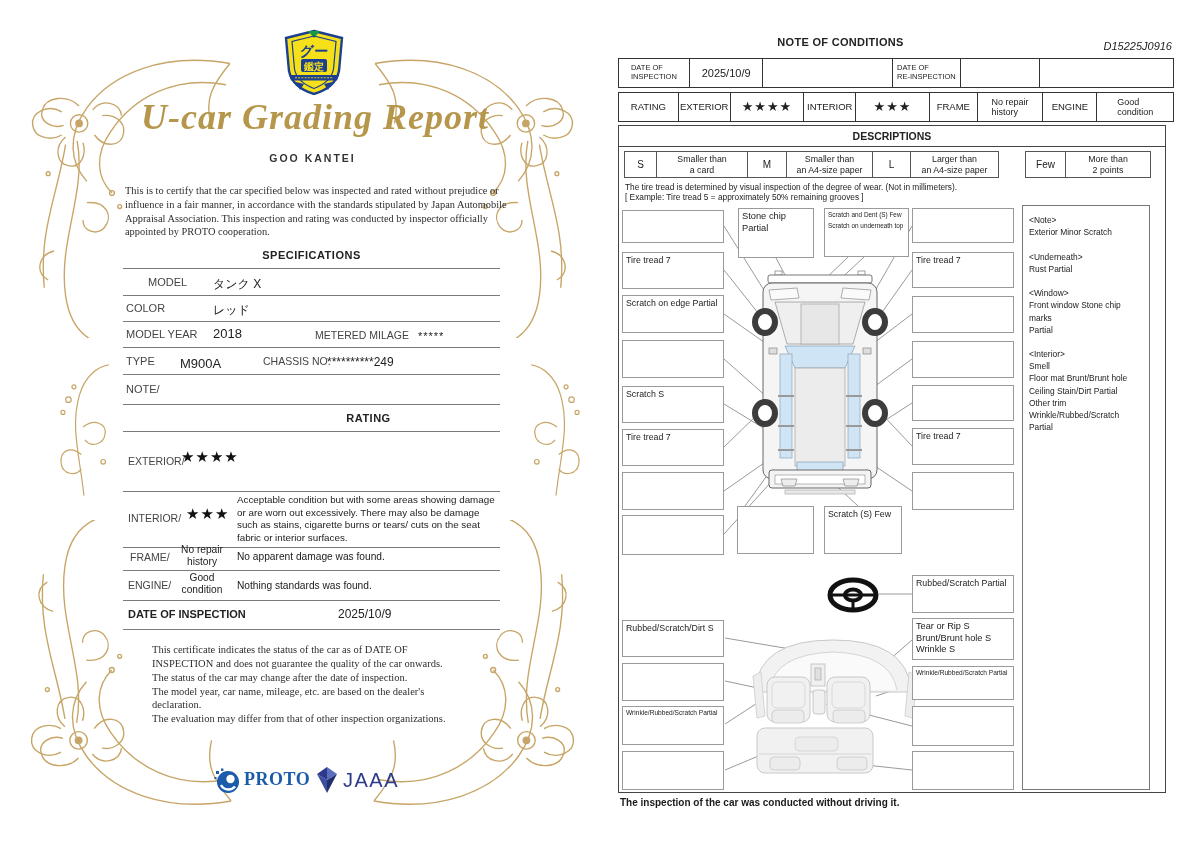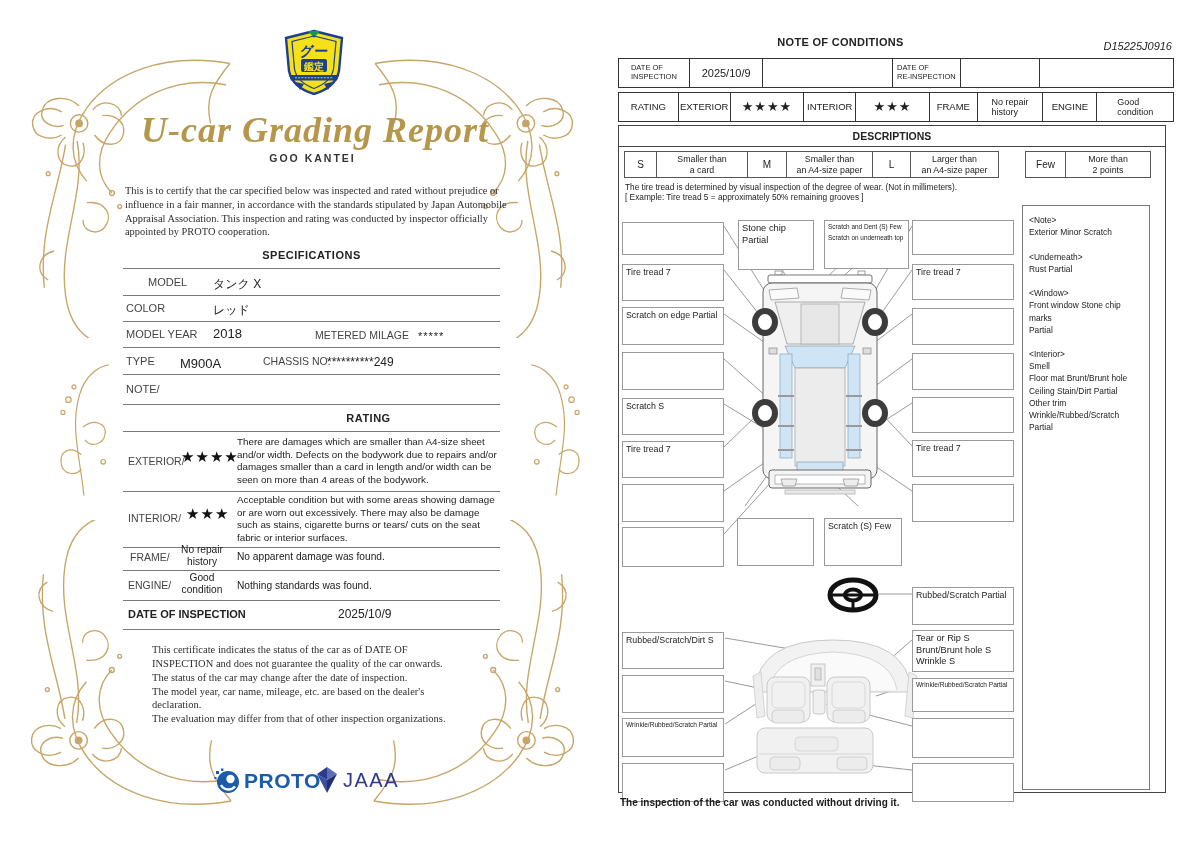--- a/index.html
+++ b/index.html
@@ -12,21 +12,21 @@
   .hline{position:absolute;height:1px;background:#7a7a7a;}
   
   .cellrow{position:absolute;display:flex;border:1.4px solid #333;background:#fff;box-sizing:border-box;}
   .cellrow .c{border-right:1px solid #333;display:flex;align-items:center;justify-content:center;
               text-align:left;box-sizing:border-box;line-height:1.15;}
   .cellrow .c:last-child{border-right:none;}
   .legend{position:absolute;display:flex;}
   .legend .c{border:1px solid #555;margin-left:-1px;display:flex;align-items:center;justify-content:center;
              text-align:center;font-size:8.8px;line-height:1.2;background:#fff;box-sizing:border-box;}
   .dmg{position:absolute;border:1px solid #9a9a9a;background:#fff;font-size:8.8px;padding:2px 3px;
-       color:#222;line-height:1.25;box-sizing:border-box;overflow:hidden;margin-top:12px;}
+       color:#222;line-height:1.25;box-sizing:border-box;overflow:hidden;}
   .dmg.tiny{font-size:6.4px;line-height:1.35;}
   .dmg.small{font-size:6.6px;}
   .stars{letter-spacing:1px;}
 </style>
 </head>
 <body>
 
 <div id="stage">
 
   <svg width="0" height="0" style="position:absolute" aria-hidden="true">
@@ -93,21 +93,21 @@
       <path d="M30,7 L52,12.5 L49.5,40 C47.5,51 38,56.5 30,59.5 C22,56.5 12.5,51 10.5,40 L8,12.5 Z" fill="none" stroke="#1c3f8f" stroke-width="1.2"></path>
       <text x="30" y="27" text-anchor="middle" font-size="14" font-weight="bold" fill="#1c3f8f">グー</text>
       <rect x="17" y="30" width="26" height="13" rx="2" fill="#1c3f8f"></rect>
       <text x="30" y="40.5" text-anchor="middle" font-size="10" font-weight="bold" fill="#f6e01a">鑑定</text>
       <path d="M5,46 L55,46 L53,51.5 L7,51.5 Z" fill="#1c3f8f"></path>
       <line x1="11" y1="48.8" x2="49" y2="48.8" stroke="#f6e01a" stroke-width="0.9" stroke-dasharray="2 1.2"></line>
       <polygon points="12,53 20,55 16,61" fill="#1c3f8f"></polygon>
       <polygon points="48,53 40,55 44,61" fill="#1c3f8f"></polygon>
     </svg>
 
-    <div class="abs serif" style="left:110px;top:96px;width:410px;text-align:center;font-size:36px;font-style:italic;font-weight:bold;color:#b5964b;letter-spacing:1px;margin-top:13px;">U-car Grading Report</div>
+    <div class="abs serif" style="left:110px;top:96px;width:410px;text-align:center;font-size:36px;font-style:italic;font-weight:bold;color:#b5964b;letter-spacing:1px;">U-car Grading Report</div>
     <div class="abs" style="left:150px;top:152px;width:325px;text-align:center;font-size:10.5px;font-weight:bold;letter-spacing:2px;color:#333;">GOO KANTEI</div>
 
     <div class="abs serif" style="left:125px;top:184px;width:390px;font-size:10.4px;line-height:1.33;color:#2e2e2e;">This is to certify that the car specified below was inspected and rated without prejudice or influence in a fair manner, in accordance with the standards stipulated by Japan Automobile Appraisal Association. This inspection and rating was conducted by inspector officially appointed by PROTO cooperation.</div>
 
     <div class="abs" style="left:123px;top:249px;width:377px;text-align:center;font-size:11px;font-weight:bold;letter-spacing:0.5px;">SPECIFICATIONS</div>
 
     <div class="hline" style="left:123px;top:268px;width:377px;"></div>
     <div class="hline" style="left:123px;top:295px;width:377px;"></div>
     <div class="hline" style="left:123px;top:321px;width:377px;"></div>
     <div class="hline" style="left:123px;top:347px;width:377px;"></div>
@@ -132,21 +132,20 @@
 
     <div class="hline" style="left:123px;top:431px;width:377px;"></div>
     <div class="hline" style="left:123px;top:491px;width:377px;"></div>
     <div class="hline" style="left:123px;top:547px;width:377px;"></div>
     <div class="hline" style="left:123px;top:570px;width:377px;"></div>
     <div class="hline" style="left:123px;top:600px;width:377px;"></div>
     <div class="hline" style="left:123px;top:629px;width:377px;"></div>
 
     <div class="abs" style="left:128px;top:455px;font-size:10.5px;color:#444;">EXTERIOR/</div>
     <div class="abs stars" style="left:181px;top:448px;font-size:15px;color:#111;">★★★★</div>
-    <div class="abs" style="left:237px;top:436px;width:265px;font-size:9.8px;line-height:1.3;">There are damages which are smaller than A4-size sheet and/or width. Defects on the bodywork due to repairs and/or damages smaller than a card in length and/or width can be seen on more than 4 areas of the bodywork.</div>
 
     <div class="abs" style="left:128px;top:512px;font-size:10.5px;color:#444;">INTERIOR/</div>
     <div class="abs stars" style="left:186px;top:505px;font-size:15px;color:#111;">★★★</div>
     <div class="abs" style="left:237px;top:494px;width:265px;font-size:9.8px;line-height:1.3;">Acceptable condition but with some areas showing damage or are worn out excessively. There may also be damage such as stains, cigarette burns or tears/ cuts on the seat fabric or interior surfaces.</div>
 
     <div class="abs" style="left:130px;top:551px;font-size:10.5px;color:#444;">FRAME/</div>
     <div class="abs pre ctr" style="left:172px;top:544px;width:60px;font-size:10.2px;line-height:1.15;">No repair
 history</div>
     <div class="abs" style="left:237px;top:551px;font-size:10.2px;">No apparent damage was found.</div>
 
@@ -166,21 +165,21 @@
 The evaluation may differ from that of other inspection organizations.</div>
 
     <svg class="abs" style="left:214px;top:768px;width:26px;height:26px;" viewBox="0 0 26 26">
       <circle cx="14" cy="14" r="11" fill="#1a5bab"></circle>
       <circle cx="16.5" cy="11" r="4.2" fill="#ffffff"></circle>
       <path d="M7,17 A8.5,8.5 0 0 0 21,18.5" fill="none" stroke="#ffffff" stroke-width="2.4"></path>
       <rect x="2" y="3" width="3" height="3" fill="#1a5bab"></rect>
       <rect x="7" y="0.5" width="2.4" height="2.4" fill="#1a5bab"></rect>
       <rect x="0.5" y="9" width="2" height="2" fill="#1a5bab"></rect>
     </svg>
-    <div class="abs" style="left:244px;top:769px;font-size:21px;font-weight:bold;color:#1a5bab;letter-spacing:0.5px;">PROTO</div>
+    <div class="abs" style="left:244px;top:769px;font-size:18px;font-weight:bold;color:#1a5bab;letter-spacing:0.5px;font-family:Liberation Serif, serif;">PROTO</div>
     <svg class="abs" style="left:316px;top:766px;width:22px;height:28px;" viewBox="0 0 22 28">
       <polygon points="11,1 21,8 11,14" fill="#5a6fbc"></polygon>
       <polygon points="11,1 11,14 1,8" fill="#2d3a8c"></polygon>
       <polygon points="1,8 11,14 11,27" fill="#3b4ea0"></polygon>
       <polygon points="21,8 11,14 11,27" fill="#222f6e"></polygon>
     </svg>
     <div class="abs" style="left:343px;top:769px;font-size:20px;font-weight:normal;color:#2d3a8c;letter-spacing:1.5px;">JAAA</div>
   </div>
 
   <div class="abs" style="left:600px;top:0;width:600px;height:848px;">

